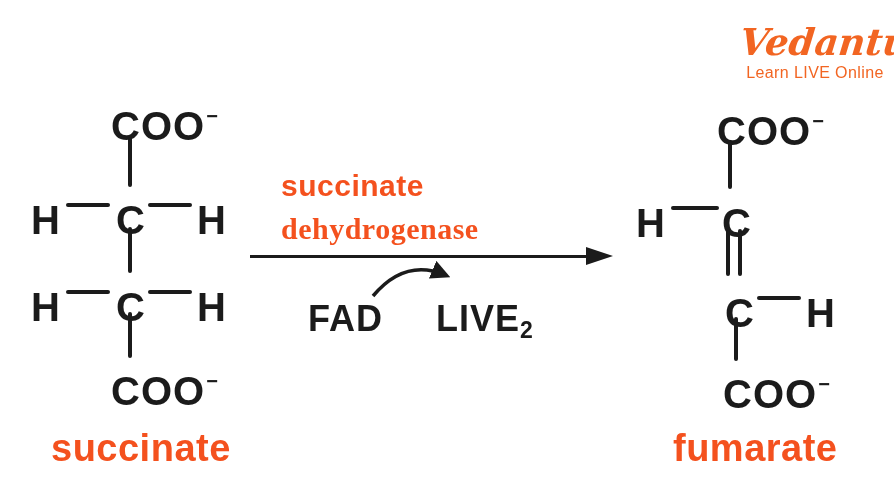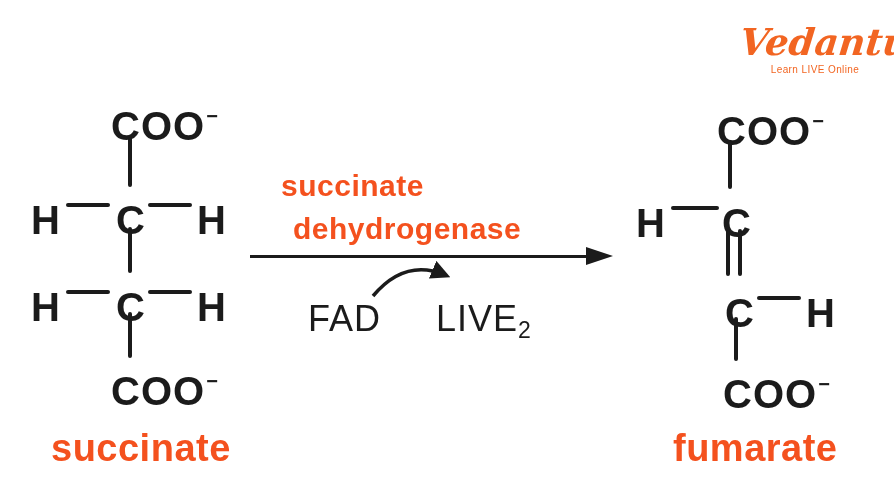--- a/index.html
+++ b/index.html
@@ -82,21 +82,21 @@
   .curve-arrow {
     position: absolute;
     left: 363px;
     top: 258px;
     width: 102px;
     height: 42px;
   }
   
   .cofactor {
     position: absolute;
-    font-weight: 400;
+    font-weight: 700;
     font-size: 36px;
     line-height: 1;
     color: var(--ink);
     letter-spacing: 1px;
     white-space: nowrap;
   }
   .cofactor sub {
     font-size: 23px;
     vertical-align: -7px;
     letter-spacing: 0;
@@ -124,21 +124,21 @@
     font-family: "DejaVu Serif", serif;
     font-style: italic;
     font-weight: 700;
     font-size: 37px;
     line-height: 1.1;
     transform: skewX(-6deg);
     letter-spacing: 0px;
   }
   .logo-tagline {
     font-family: "Liberation Sans", sans-serif;
-    font-size: 10px;
+    font-size: 16px;
     font-weight: 400;
     letter-spacing: 0.4px;
     margin-top: 1px;
     white-space: nowrap;
   }
 </style>
 </head>
 <body>
 
 <div class="canvas">
@@ -170,21 +170,21 @@
 
   <div class="bond-v" style="left:128px; top:312px; height:46px;"></div>
 
   <div class="group" style="left:111px; top:360px;">
     <span>COO</span><sup class="charge">−</sup>
   </div>
 
   <div class="mol-label" style="left:51px; top:429px;">succinate</div>
 
   <div class="enzyme-line" style="left:281px; top:171px;">succinate</div>
-  <div class="enzyme-line" style="left:293px; top:214px;">dehydrogenase</div>
+  <div class="enzyme-line" style="left:281px; top:214px;font-family:Liberation Serif, serif;">dehydrogenase</div>
 
   <div class="arrow-line"></div>
   <div class="arrow-head"></div>
 
   <svg class="curve-arrow" viewBox="0 0 102 42">
     <defs>
       <marker id="ah" viewBox="0 0 10 10" refX="7" refY="5" markerWidth="5.5" markerHeight="5.5" orient="auto-start-reverse">
         <path d="M0,0 L10,5 L0,10 z" fill="#1b1b1b"></path>
       </marker>
     </defs>

